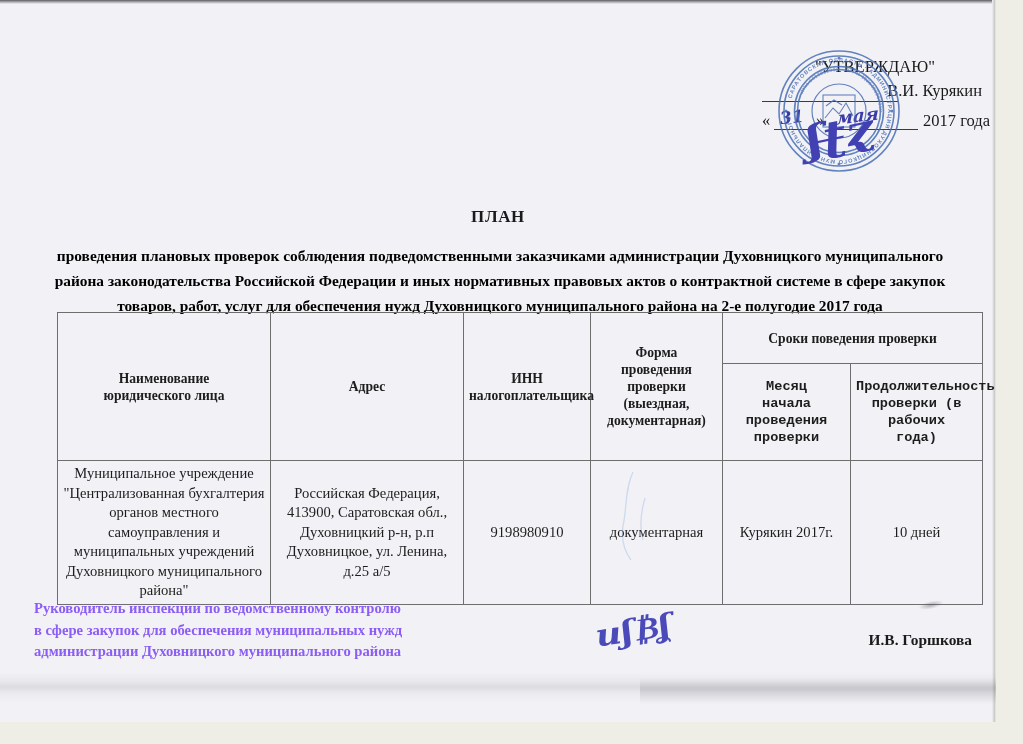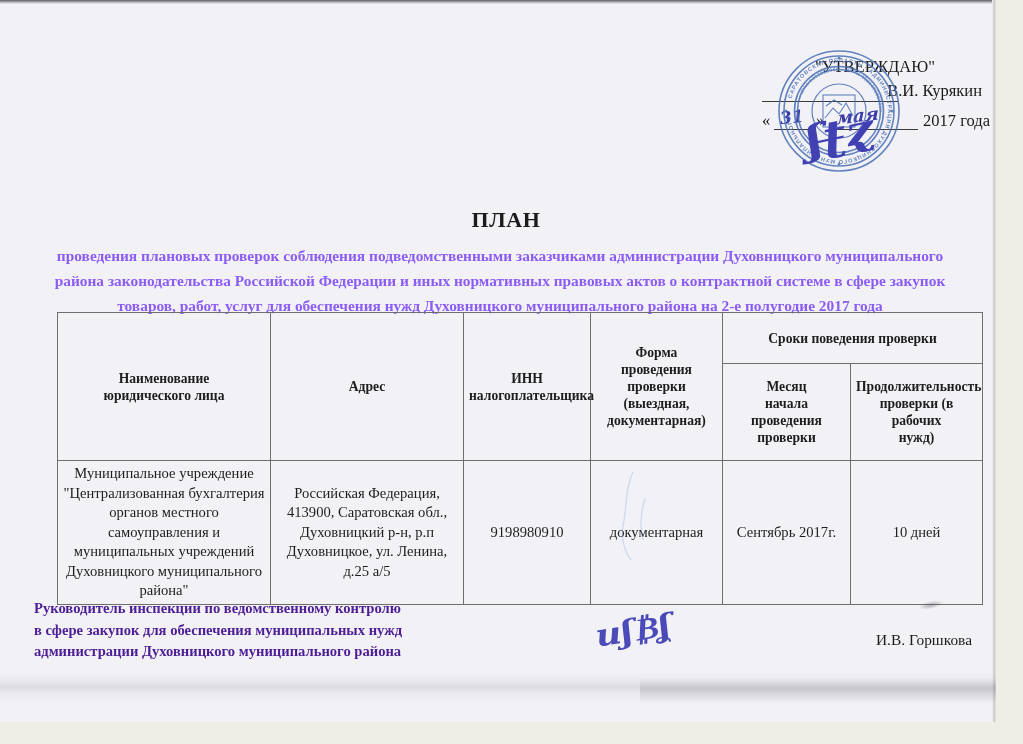--- a/index.html
+++ b/index.html
@@ -141,37 +141,37 @@
     width: 126px;
     height: 126px;
     z-index: 5;
     opacity: .85;
     pointer-events: none;
   }
 
   
   #doc-title {
     position: absolute;
-    left: 8px; top: 207px;
+    left: 0; top: 207px;
     width: 996px;
     text-align: center;
-    font-size: 22px;
+    font-size: 17px;
     font-weight: 700;
     letter-spacing: .6px;
     color: #1b1b1b;
   }
   #doc-subtitle {
     position: absolute;
     left: 36px; top: 243px;
     width: 928px;
     text-align: center;
     font-size: 15.4px;
     font-weight: 700;
     line-height: 25px;
-    color: #8b5cf6;
+    color: #000000;
   }
 
   
   #plan-table {
     position: absolute;
     left: 57px;
     top: 312px;
     width: 925px;
     border-collapse: collapse;
     table-layout: fixed;
@@ -194,21 +194,21 @@
     line-height: 19.5px;
   }
   .col-name  { width: 213px; }
   .col-addr  { width: 193px; }
   .col-inn   { width: 127px; }
   .col-form  { width: 132px; }
   .col-month { width: 128px; }
   .col-dur   { width: 132px; }
   #th-terms-group { height: 44px; }
   #row-head-a th { height: 44px; }
-  #row-head-b th { height: 90px; }
+  #row-head-b th { height: 90px; font-family: Liberation Mono, monospace; }
   #data-row td { height: 108px; }
 
   
   #stamp-bleed {
     position: absolute;
     left: 605px; top: 468px;
     width: 60px; height: 96px;
     z-index: 3;
     opacity: .40;
     pointer-events: none;
@@ -216,28 +216,28 @@
 
   
   #footer-block {
     position: absolute;
     left: 34px;
     top: 598px;
     width: 520px;
     font-size: 14.6px;
     font-weight: 700;
     line-height: 21.5px;
-    color: #4c1d95;
+    color: #8b5cf6;
   }
   #footer-signer {
     position: absolute;
     right: 24px;
     top: 631px;
     font-size: 15.4px;
-    font-weight: 400;
+    font-weight: 700;
     color: #1b1b1b;
     text-align: right;
   }
   #hand-signature-footer {
     position: absolute;
     left: 600px;
     top: 612px;
     font-size: 31px;
     color: #4a4ab8;
     font-family: "DejaVu Serif", serif;
@@ -350,31 +350,31 @@
       <tr id="row-head-b">
         <th>
           <div>Месяц</div>
           <div>начала</div>
           <div>проведения</div>
           <div>проверки</div>
         </th>
         <th>
           <div>Продолжительность</div>
           <div>проверки (в рабочих</div>
-          <div>нужд)</div>
+          <div>года)</div>
         </th>
       </tr>
     </thead>
     <tbody>
       <tr id="data-row">
         <td>Муниципальное учреждение "Централизованная бухгалтерия органов местного самоуправления и муниципальных учреждений Духовницкого муниципального района"</td>
         <td>Российская Федерация, 413900, Саратовская обл., Духовницкий р-н, р.п Духовницкое, ул. Ленина, д.25 а/5</td>
         <td>9198980910</td>
         <td>документарная</td>
-        <td>Сентябрь 2017г.</td>
+        <td>Курякин 2017г.</td>
         <td>10 дней</td>
       </tr>
     </tbody>
   </table>
 
   <svg id="stamp-bleed" viewBox="0 0 60 96">
     <g stroke="#7fa6d8" stroke-width="1.3" fill="none" opacity="0.8">
       <path d="M 28,4 C 20,20 22,40 18,58 C 16,72 20,84 26,92"></path>
       <path d="M 40,30 C 36,44 34,58 38,72"></path>
     </g>

